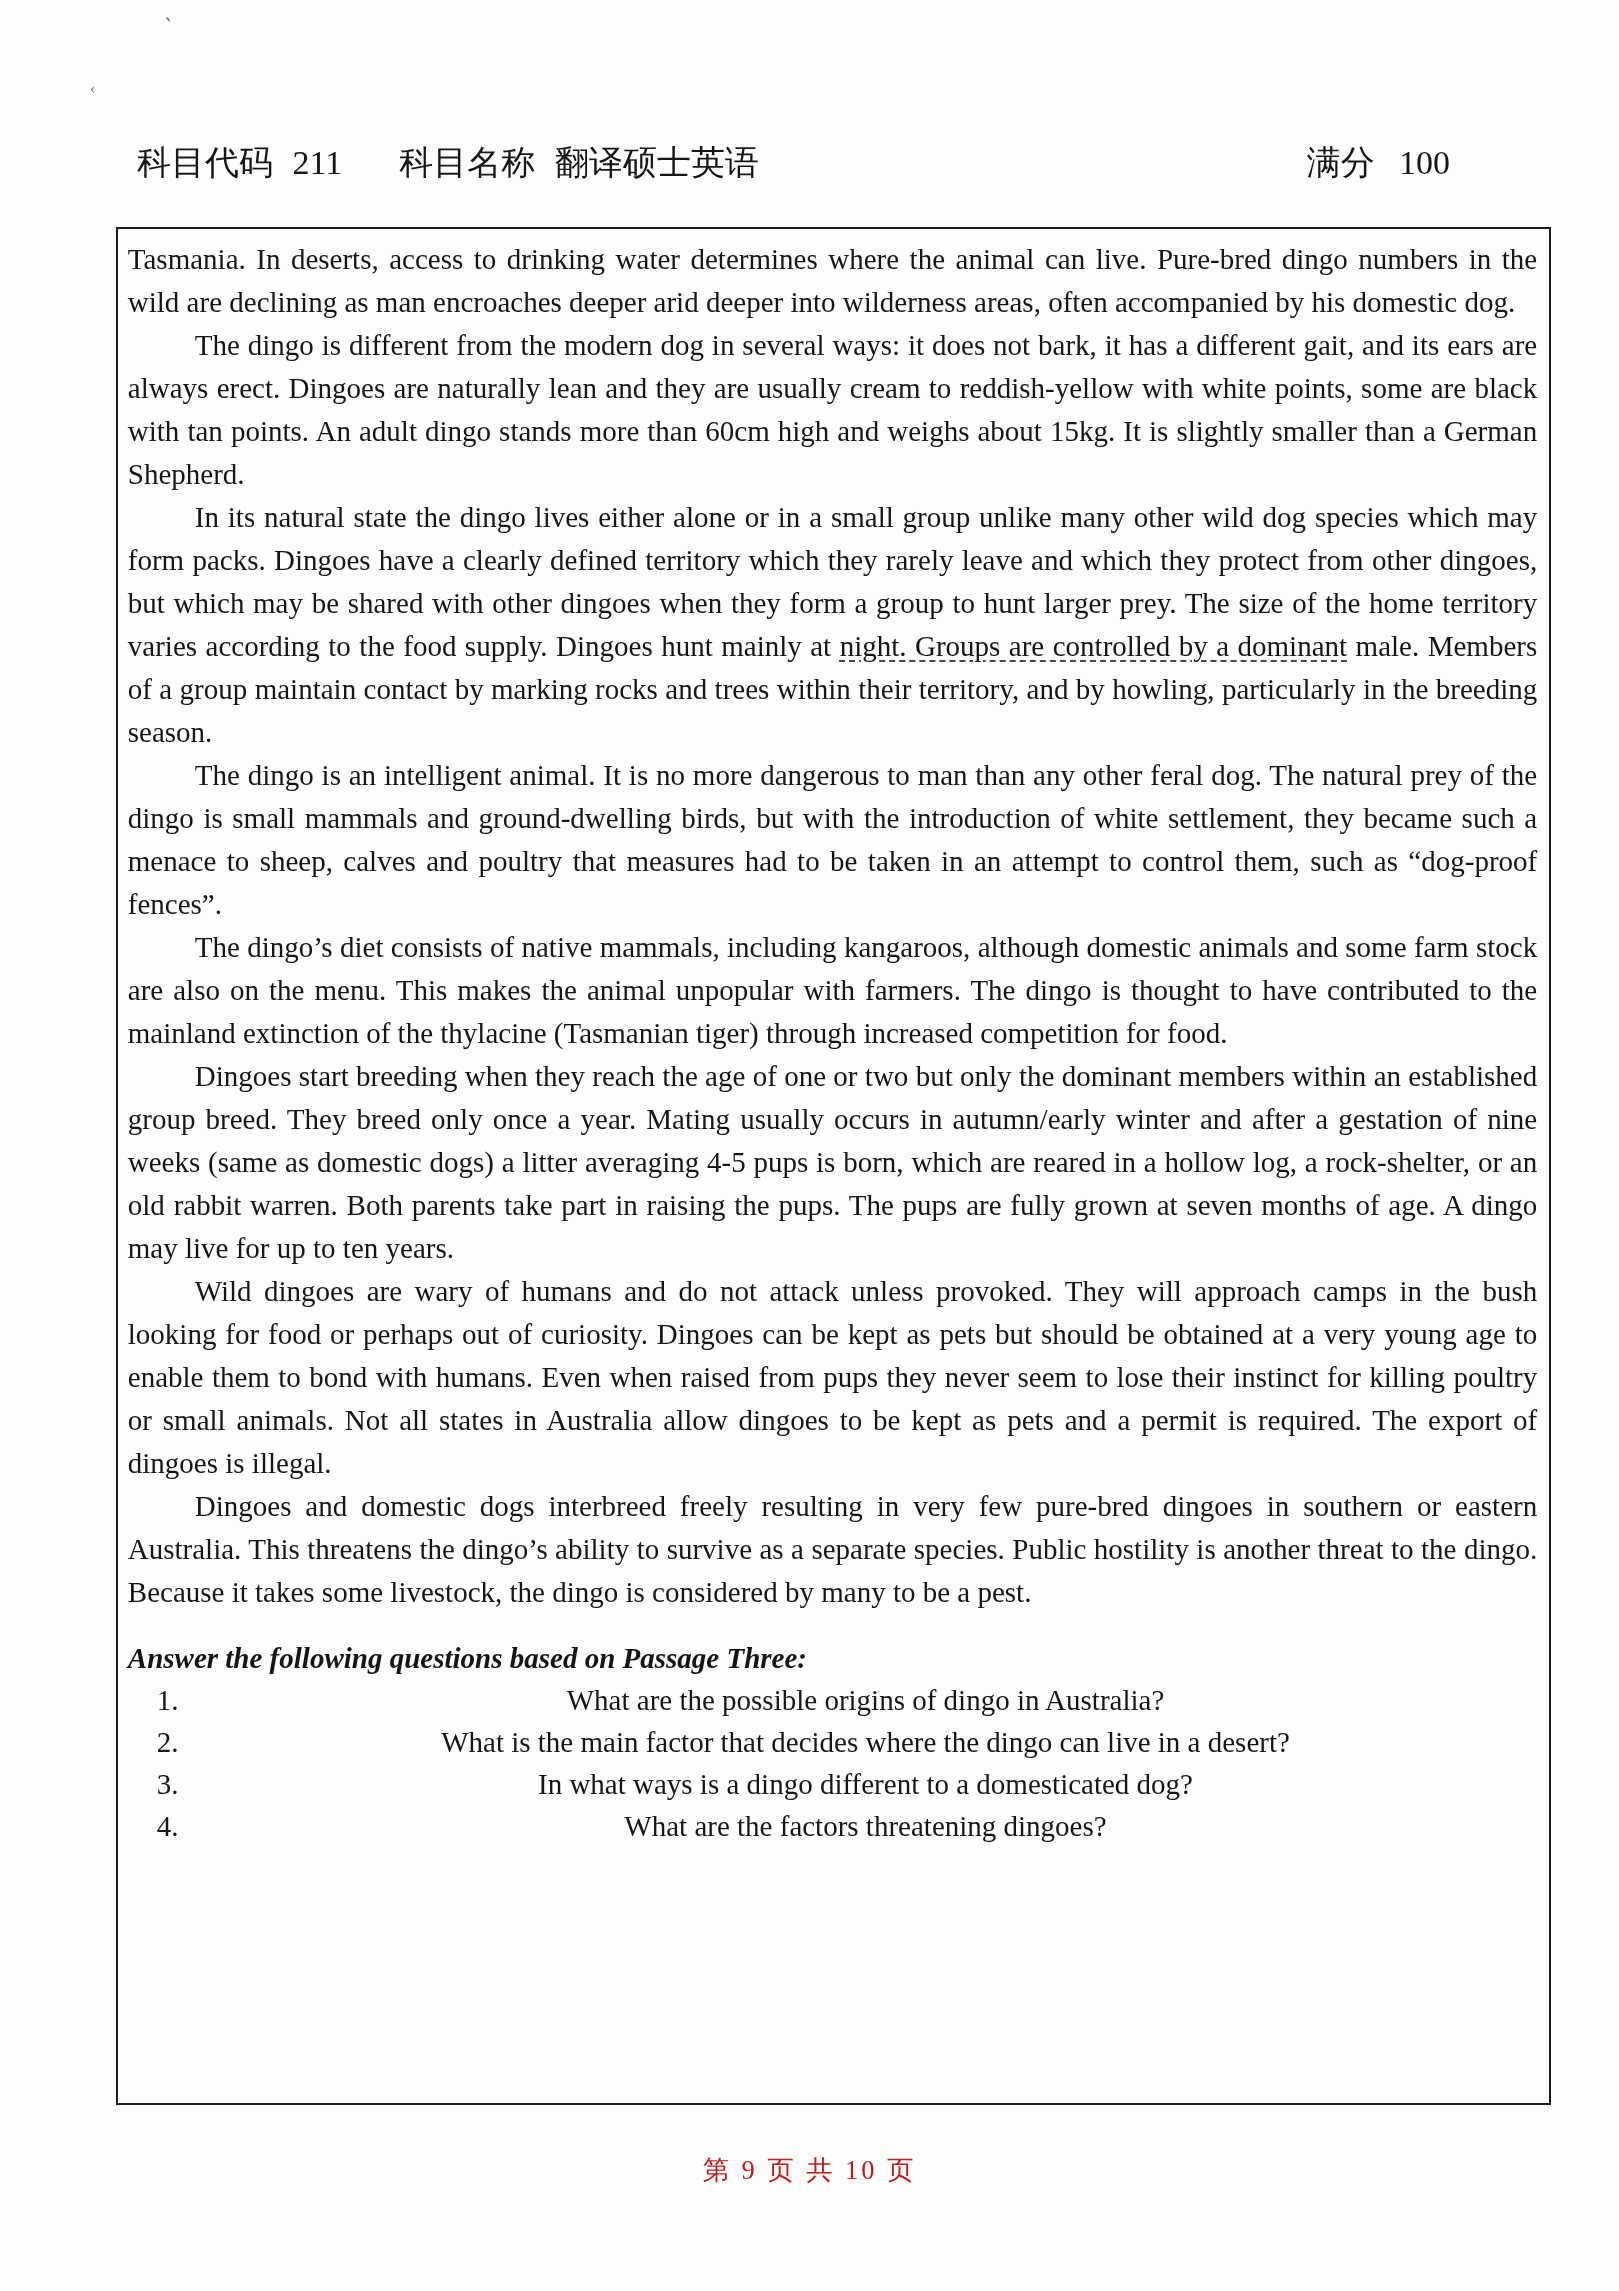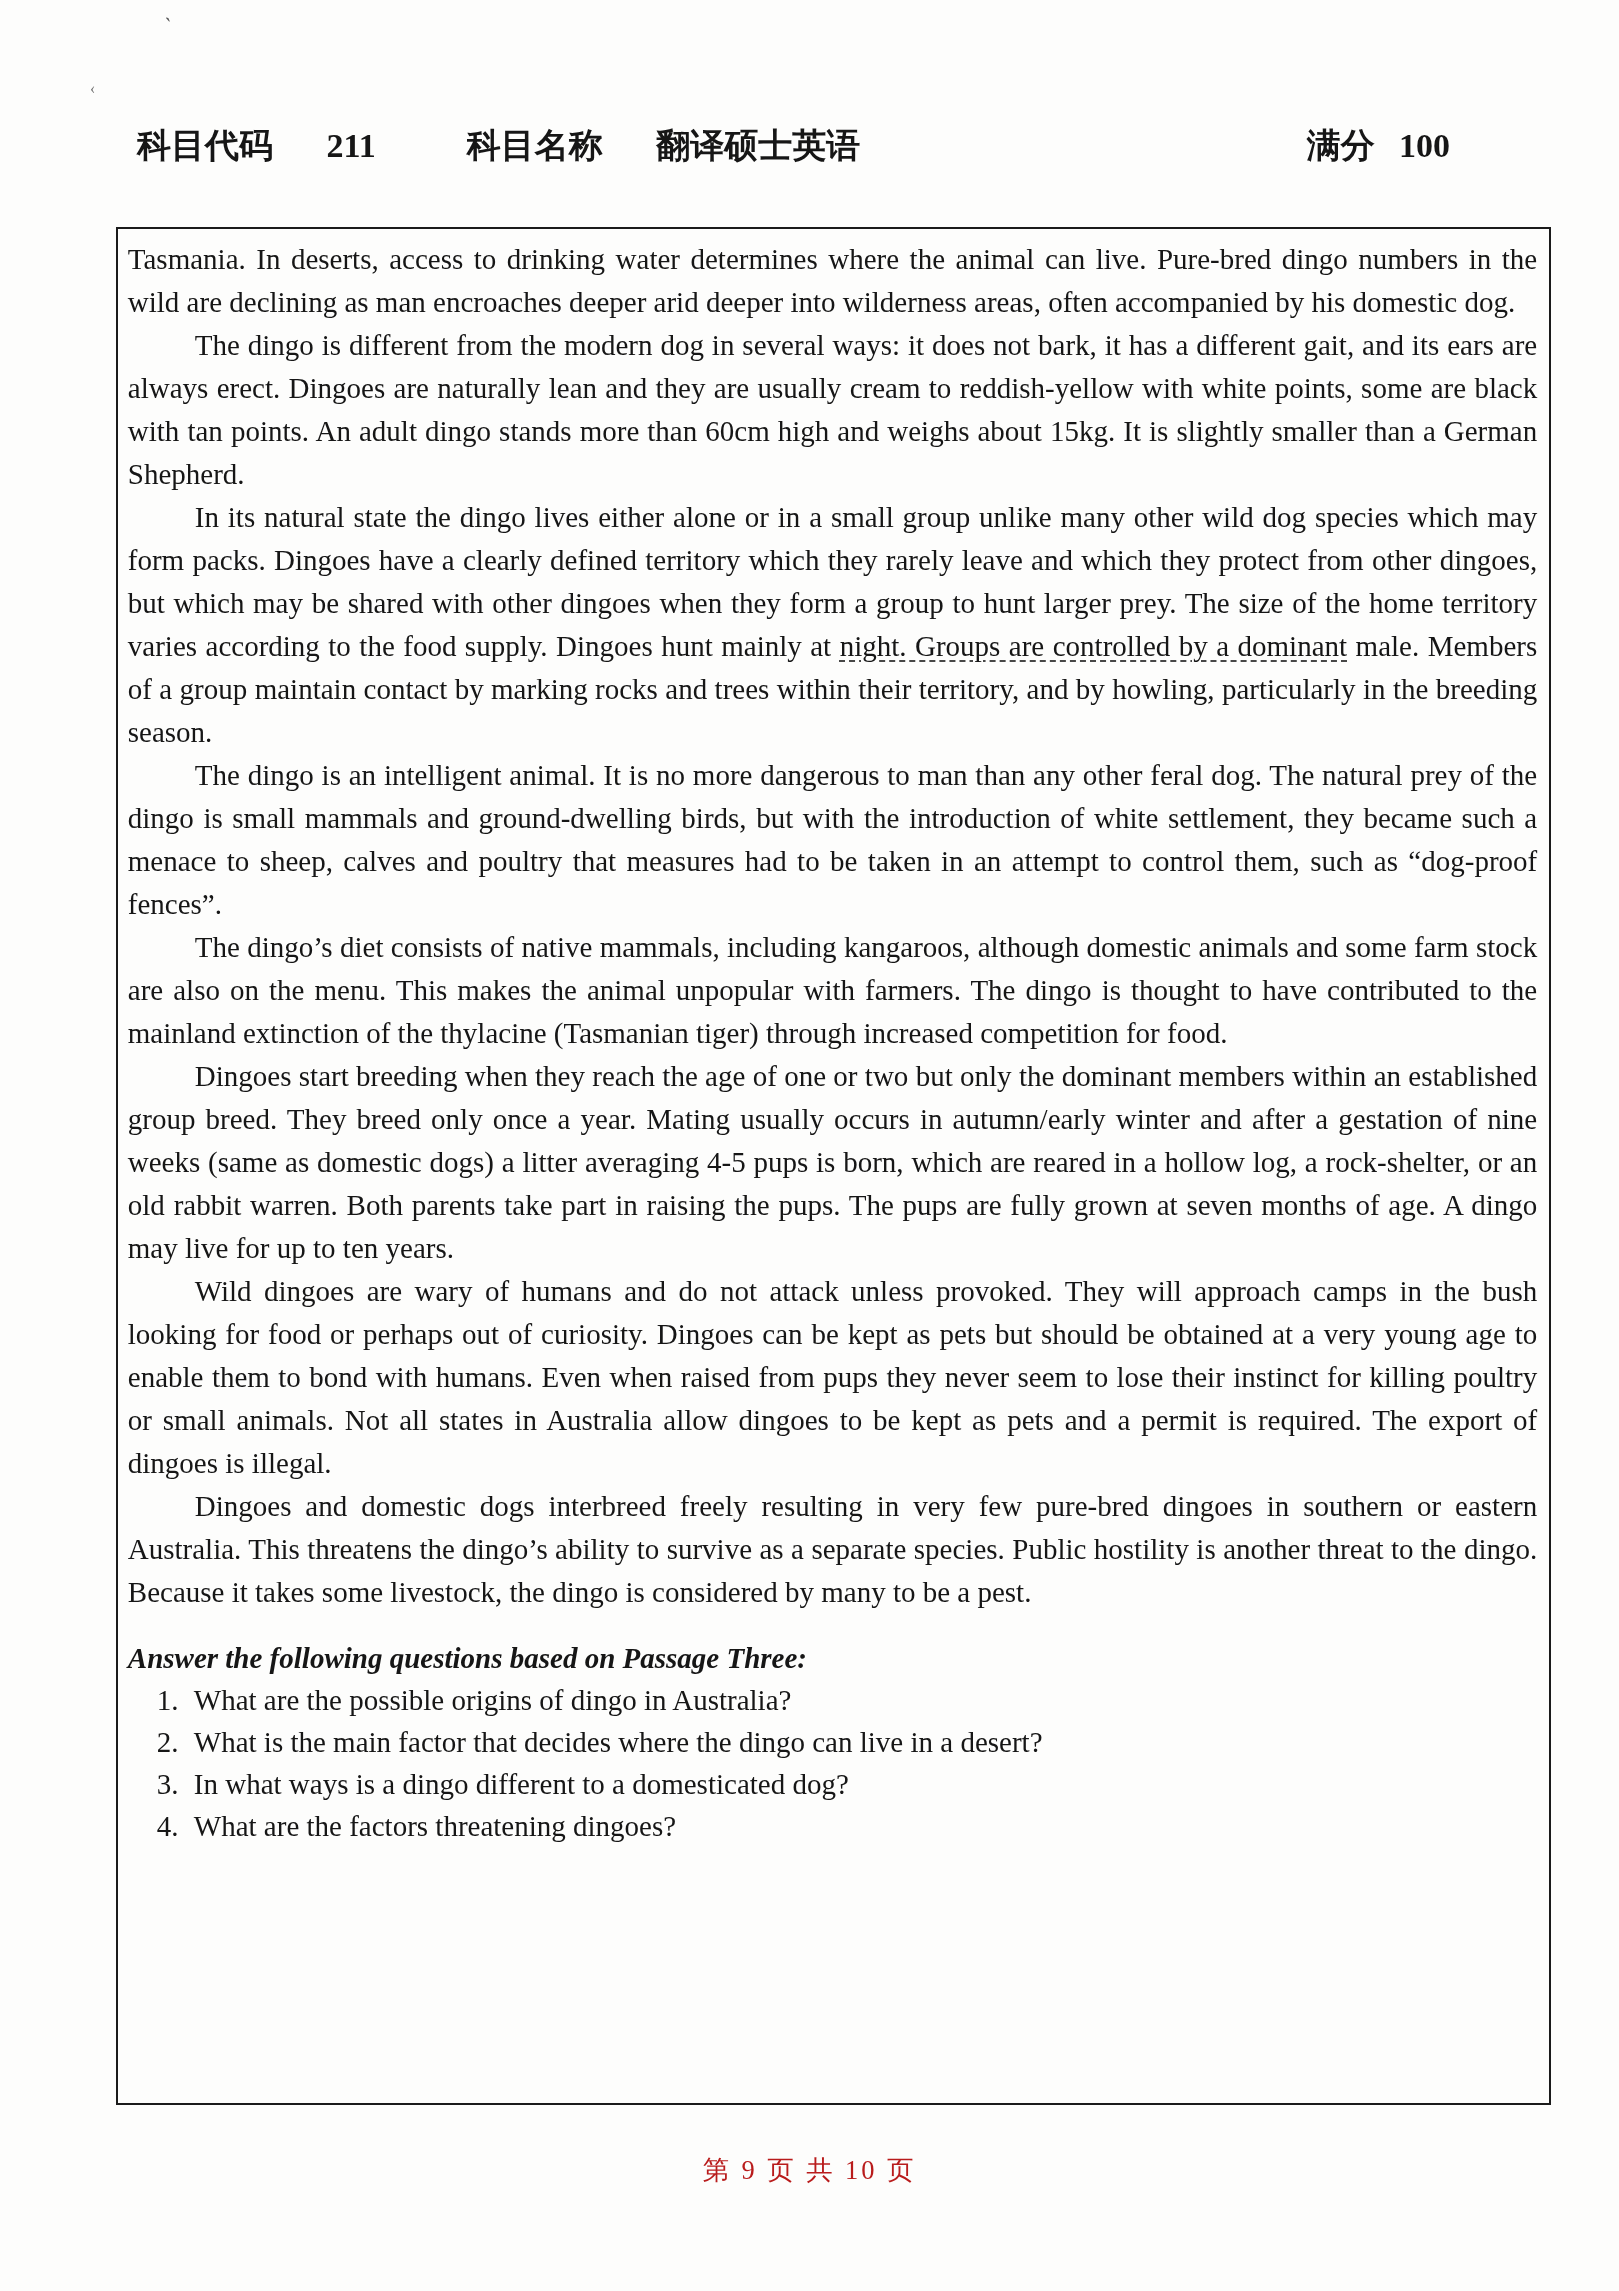--- a/index.html
+++ b/index.html
@@ -17,25 +17,24 @@
     overflow: hidden;
   }
   
   .artifact { position: absolute; color: #2b2b2b; font-size: 21.6px; opacity: .8; }
   .artifact-1 { left: 163px; top: 13.7px; transform: rotate(12deg); }
   .artifact-2 { left: 90px; top: 80px; font-size: 15.7px; opacity: .65; }
 
   
   .header {
     position: absolute;
-    left: 137px; right: 169px; top: 123px;
+    left: 137px; right: 169px; top: 140px;
     display: flex; align-items: baseline;
-    font-weight: bold; font-size: 34px;
+    font-weight: normal; font-size: 34px;
     white-space: nowrap;
-    gap: 34px;
   }
   .header .gap-sm { margin-left: 19.6px; }
   .header .gap-lg { margin-left: 57px; }
   .header-right { margin-left: auto; }
   .header-right .score-value { margin-left: 15.7px; text-align: center; }
 
   
   .passage-box {
     position: absolute;
     left: 116px; top: 227px;
@@ -59,21 +58,21 @@
   
   .questions { margin-top: 23.5px; }
   .q-header {
     font-weight: bold; font-style: italic;
     font-size: 29px; line-height: 42px;
     text-indent: 0 !important;
     text-align: left;
   }
   .q-item { display: flex; margin-left: 29px; line-height: 42px; text-align: left; }
   .q-num { width: 37px; flex-shrink: 0; }
-  .q-text { flex: 1; }
+  .q-text { flex: 1; text-align: center; }
 
   
   .footer {
     position: absolute;
     left: 0; top: 2152px; width: 100%;
     text-align: center;
     font-size: 26.5px;
     letter-spacing: 2.9px;
     color: #b91c1c;
   }

